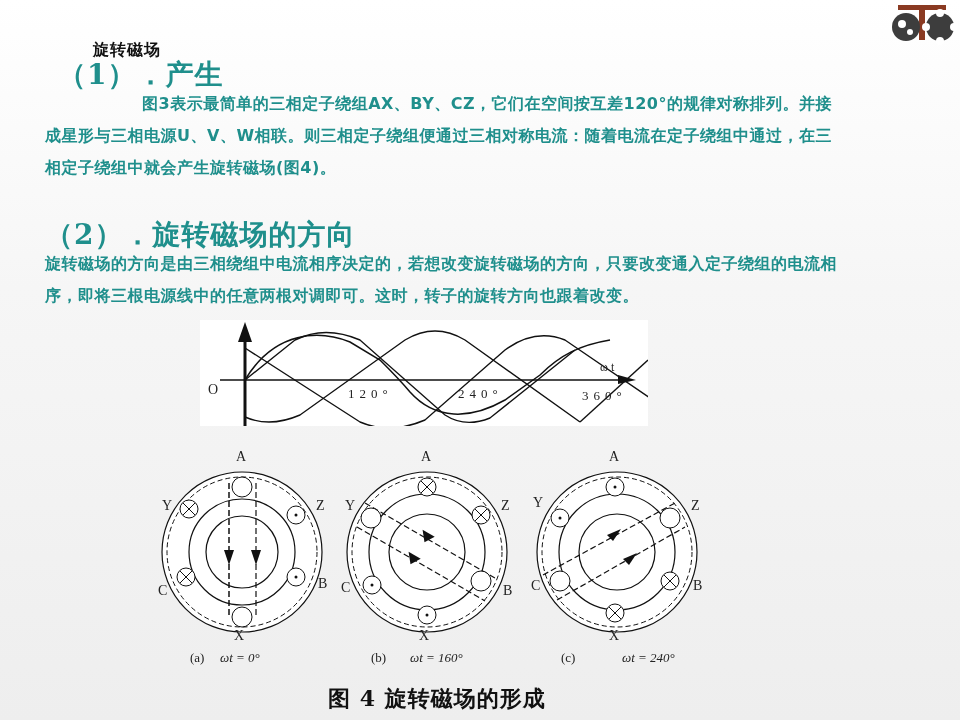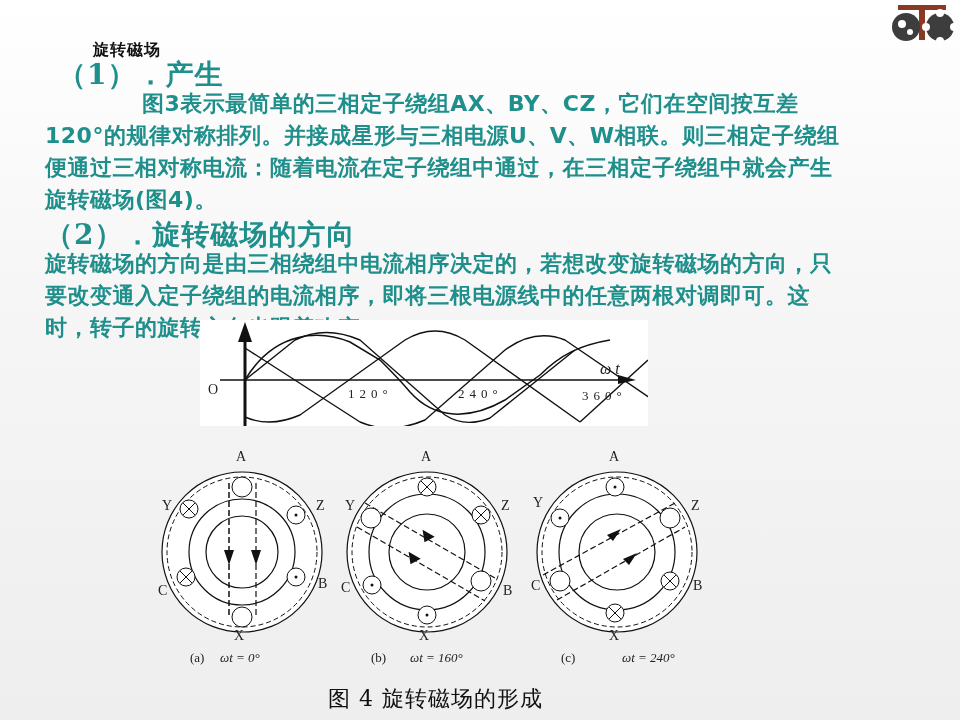--- a/index.html
+++ b/index.html
@@ -17,37 +17,37 @@
       margin-top:32px;
     }
     .logo { position:absolute; left:884px; top:2px; width:76px; height:44px; }
     .teal { color:#1f8f8c; font-weight:bold; }
     .heading {
       position:absolute; left:58px; font-size:28px;
       font-family: "DejaVu Serif", serif; letter-spacing:1px;
     }
     .para {
       position:absolute; left:45px; width:800px;
-      font-size:22px; line-height:32px;
+      font-size:16px; line-height:32px;
       font-family: "DejaVu Sans", sans-serif;
       letter-spacing:0.5px;
     }
     .indent { display:inline-block; width:97px; }
     .wave-box {
       position:absolute; left:200px; top:320px; width:448px; height:106px;
       background:#ffffff;
     }
     .wave-box svg { position:absolute; left:0; top:0; }
     .diagram {
       position:absolute; top:445px; width:190px; height:225px;
     }
     .diagram svg { position:absolute; left:0; top:0; }
     .caption {
       position:absolute; left:328px; top:684px;
-      font-size:22px; font-weight:normal; color:#111;
+      font-size:22px; font-weight:bold; color:#111;
       font-family: "DejaVu Serif", serif; letter-spacing:1px;
     }
     .sub-caption {
       position:absolute; top:650px; font-size:13px; color:#222;
       font-family: "Liberation Serif", serif;
     }
     .lbl {
       position:absolute; font-size:14px; color:#222;
       font-family: "Liberation Serif", serif;
     }
@@ -98,21 +98,21 @@
   <svg width="448" height="106" viewBox="0 0 448 106">
 
     <path d="M45,60 L95,20 Q125,5 160,20 L245,95 Q265,108 290,98 L375,30" fill="none" stroke="#111" stroke-width="1.4"></path>
 
     <path d="M45,28 L160,102 Q190,115 225,100 L305,30 Q335,8 365,20 L450,78" fill="none" stroke="#111" stroke-width="1.4"></path>
 
     <path d="M45,97 Q70,108 100,95 L205,20 Q235,2 265,20 L380,102" fill="none" stroke="#111" stroke-width="1.4"></path>
     <path d="M380,102 L448,40" fill="none" stroke="#111" stroke-width="1.4"></path>
   </svg>
   <div class="lbl" style="left:8px; top:62px;">O</div>
-  <div class="lbl" style="left:400px; top:40px; font-style:italic; font-size:16px;">ω t</div>
+  <div class="lbl" style="left:400px; top:40px; font-size:12px;">ω t</div>
   <div class="axis-label" style="left:148px; top:66px;text-align:center;">120°</div>
   <div class="axis-label" style="left:258px; top:66px;">240°</div>
   <div class="axis-label" style="left:382px; top:68px;">360°</div>
 </div>
 
 <div class="diagram" style="left:150px;">
   <svg width="190" height="225" viewBox="0 0 190 225">
     <circle cx="92" cy="107" r="80" fill="#fff" stroke="#111" stroke-width="1.2"></circle>
     <circle cx="92" cy="107" r="75" fill="none" stroke="#111" stroke-width="1" stroke-dasharray="5,3"></circle>
     <circle cx="92" cy="107" r="53" fill="none" stroke="#111" stroke-width="1.2"></circle>

